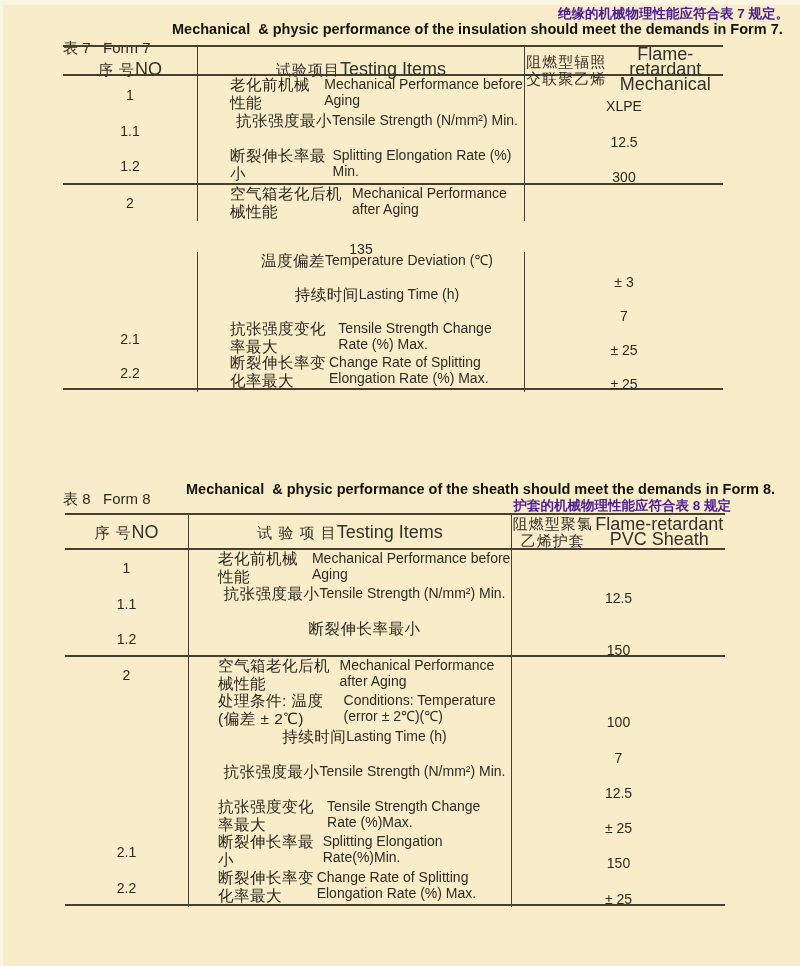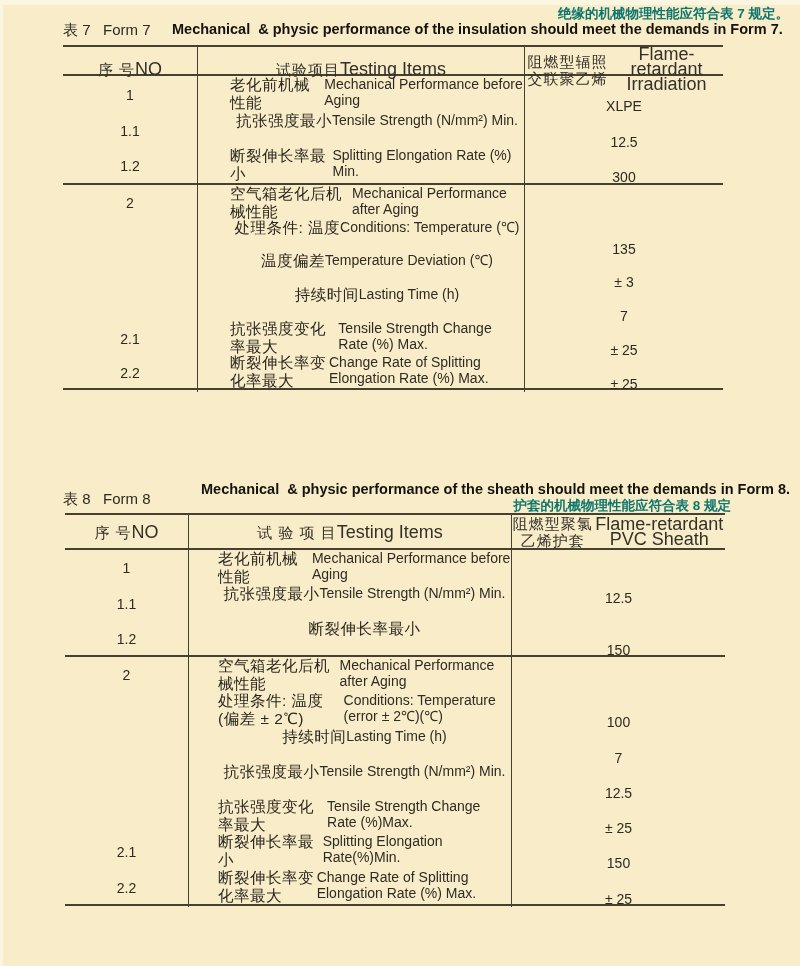--- a/index.html
+++ b/index.html
@@ -11,44 +11,44 @@
     color: #33302a;
     overflow: hidden;
   }
   .edge-top  { position:absolute; top:0; left:0; width:100%; height:5px; background:#fbf6e1; }
   .edge-left { position:absolute; top:0; left:0; width:3px; height:100%; background:#fbf6e1; }
 
   .note {
     position: absolute;
     font-weight: bold;
     font-size: 13.5px;
-    color: #0f766e;
+    color: #4c1d95;
     white-space: pre;
   }
   #f7-note { top: 5px;   right: 11px; }
   #f8-note { top: 464px; left: 0; width: 731px; text-align: right; margin-top: 33px; }
 
   .form-label {
     position: absolute;
     font-size: 15px;
     color: #2e2a20;
     white-space: pre;
   }
-  #f7-label { top: 21px;  left: 63px; }
+  #f7-label { top: 39px;  left: 63px; }
   #f8-label { top: 490px; left: 63px; }
 
   .en-title {
     position: absolute;
     font-weight: bold;
     font-size: 14.5px;
     color: #15130e;
     white-space: pre;
   }
   #f7-title { top: 21px;  left: 163px; margin-left: 9px; }
-  #f8-title { top: 481px; left: 201px; }
+  #f8-title { top: 481px; left: 186px; }
 
   .dtable {
     position: absolute;
     --ln: #45402f;
     border-bottom: 2.5px solid var(--ln);
   }
   #form7-table { top: 45px;  left: 63px; width: 660px; }
   #form8-table { top: 513px; left: 65px; width: 660px; }
 
   .thead {
@@ -111,21 +111,21 @@
     <div class="hc h1">
       <div class="h-zh">序 号</div>
       <div class="h-en">NO</div>
     </div>
     <div class="hc h2">
       <div class="h-zh">试验项目</div>
       <div class="h-en">Testing Items</div>
     </div>
     <div class="hc h3">
       <div class="h-zh">阻燃型辐照交联聚乙烯</div>
-      <div class="h-en">Flame-retardant Irradiation</div>
+      <div class="h-en">Flame-retardant Mechanical</div>
     </div>
   </div>
   <div class="tsection sec1">
       <div class="trow">
         <div class="cell c1">1</div>
         <div class="cell c2">
           <div class="zh">老化前机械性能</div>
           <div class="en">Mechanical Performance before Aging</div>
         </div>
         <div class="cell c3">
@@ -159,24 +159,20 @@
         <div class="cell c2">
           <div class="zh">空气箱老化后机械性能</div>
           <div class="en">Mechanical Performance after Aging</div>
         </div>
         <div class="cell c3">
           <span class="val"></span>
         </div>
       </div>
       <div class="trow">
         <div class="cell c1"></div>
-        <div class="cell c2">
-          <div class="zh">处理条件:  温度</div>
-          <div class="en">Conditions: Temperature (℃)</div>
-        </div>
         <div class="cell c3">
           <span class="val">135</span>
         </div>
       </div>
       <div class="trow">
         <div class="cell c1"></div>
         <div class="cell c2">
           <div class="zh">温度偏差</div>
           <div class="en">Temperature Deviation (℃)</div>
         </div>

